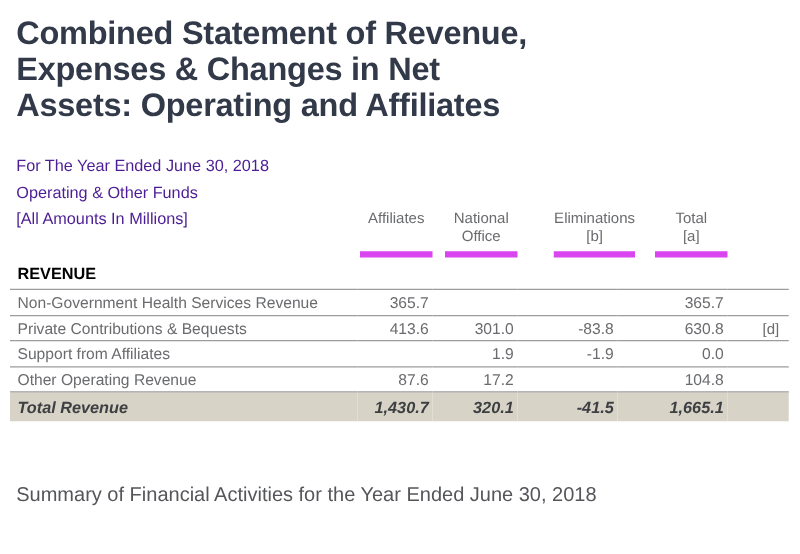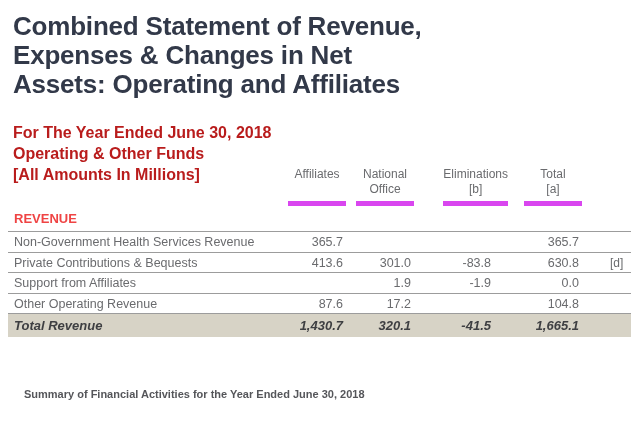--- a/index.html
+++ b/index.html
@@ -16,24 +16,23 @@
     margin: 0;
     padding: 12px 0 0 13px;
     font-size: 26px;
     line-height: 29px;
     font-weight: bold;
     letter-spacing: -0.2px;
     color: #323949;
   }
   .subtitle {
     margin: 23px 0 0 13px;
-    font-size: 16px;
+    font-size: 13px;
     line-height: 21px;
-    color: #b91c1c;
-    font-weight: bold;
+    color: #4c1d95;
   }
   table.fin {
     margin: -18px 0 0 8px;
     width: 623px;
     border-collapse: collapse;
     table-layout: fixed;
     font-size: 12.5px;
     color: #6a6b6e;
   }
   .fin th {
@@ -55,21 +54,21 @@
     line-height: 15px;
     font-size: 12px;
     color: #6a6b6e;
     text-align: center;
     white-space: nowrap;
   }
   tr.section td {
     font-weight: bold;
     font-size: 13px;
     line-height: 16px;
-    color: #ef4444;
+    color: #000000;
     padding: 5px 0 4px 6px;
     border-bottom: 1px solid #9c9c9c;
   }
   tr.datarow td {
     border-bottom: 1px solid #9c9c9c;
     padding: 4px 0 2px 0;
     vertical-align: top;
     line-height: 13.5px;
   }
   td.lbl, th.lbl { padding-left: 6px !important; }
@@ -80,23 +79,23 @@
     background: #d7d3c6;
     font-weight: bold;
     font-size: 13px;
     line-height: 14px;
     color: #3e3f42;
     padding: 5px 0 4px 0;
     vertical-align: top;
     font-style: italic;
   }
   .caption {
-    margin: 51px 0 0 24px;
-    font-size: 11px;
-    font-weight: bold;
+    margin: 51px 0 0 13px;
+    font-size: 16px;
+    font-weight: normal;
     color: #55565a;
   }
 </style>
 </head>
 <body>
 
 <div class="page">
 
   <h1 class="title">
     <div>Combined Statement of Revenue,</div>

